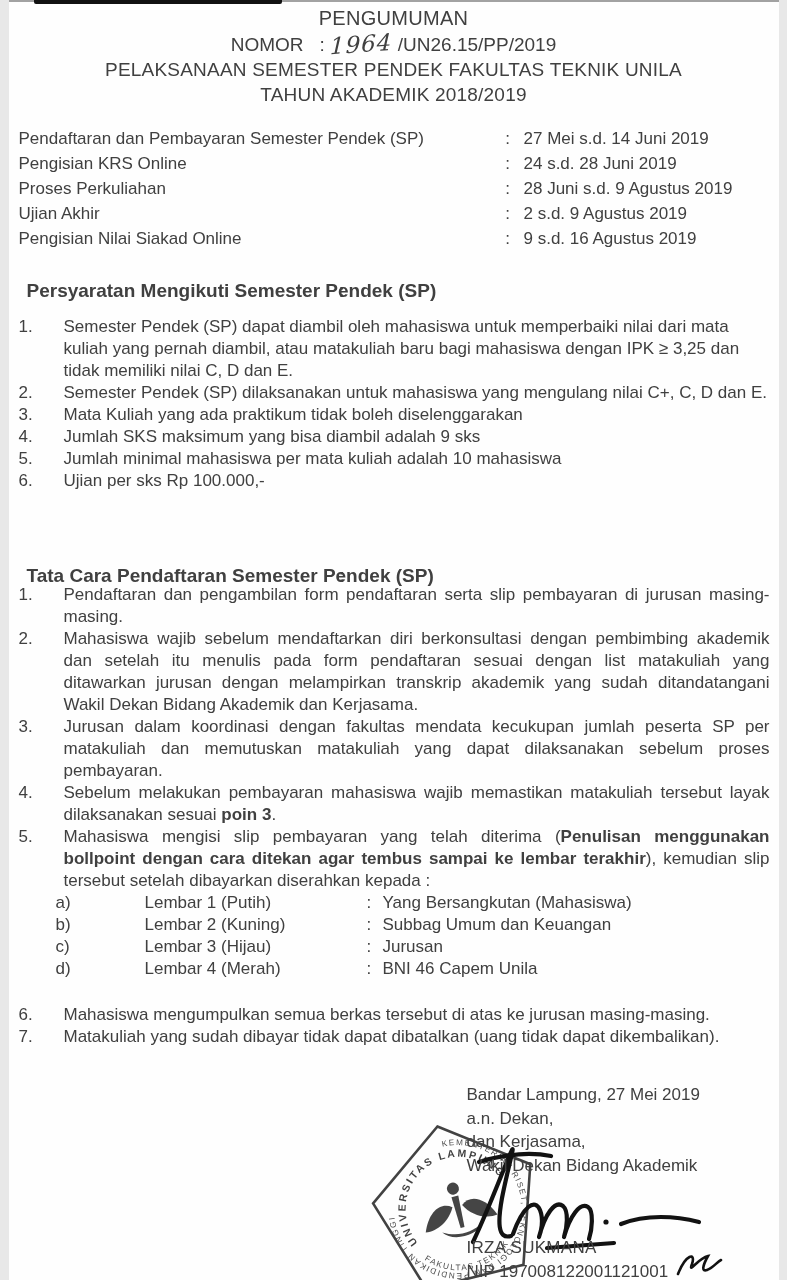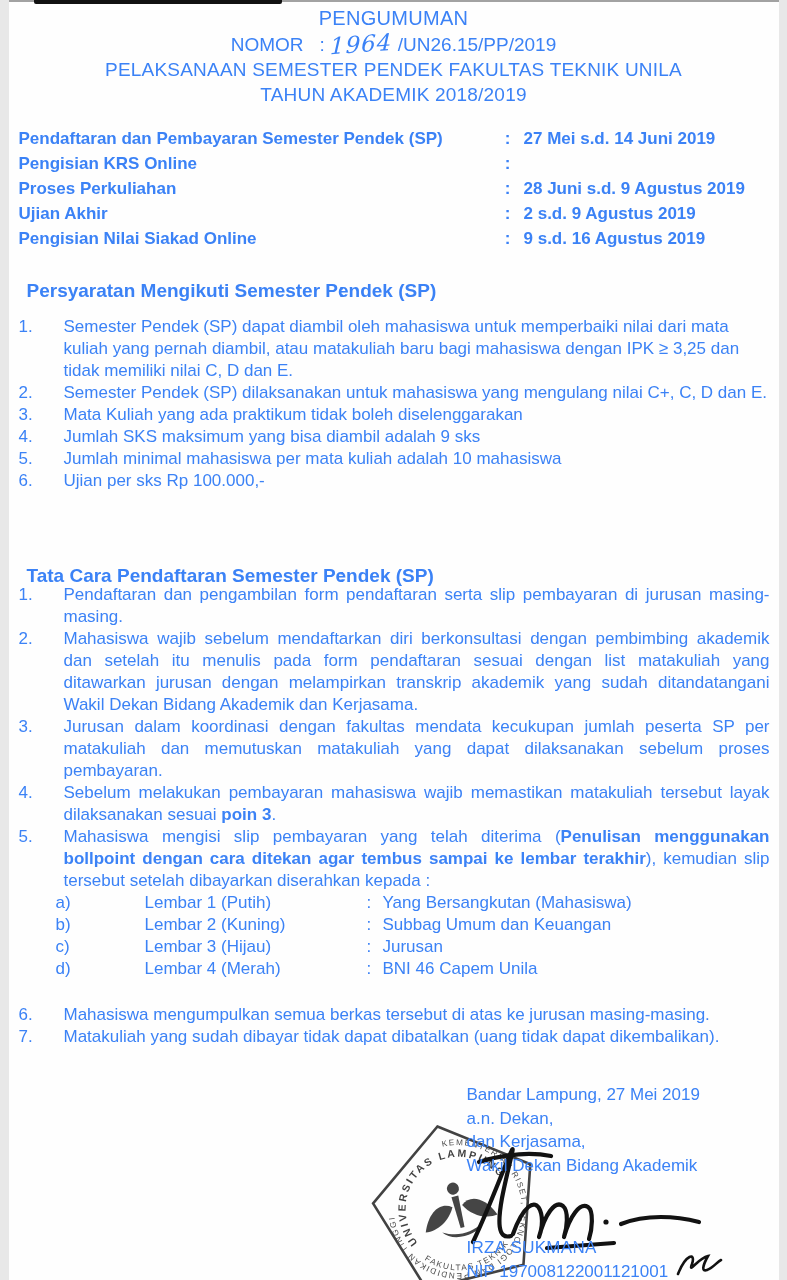--- a/index.html
+++ b/index.html
@@ -2,21 +2,21 @@
 <html><head>
 <meta charset="utf-8">
 <style>
   html,body{margin:0;padding:0;background:#e8e8e8;}
   .page{
     position:relative;
     width:770px;height:1280px;
     background:#fefefe;
     overflow:hidden;
     font-family:"Liberation Sans", sans-serif;
-    color:#3b82f6;
+    color:#404040;
     margin:0 auto;
   }
   
   .scan-line{position:absolute;top:0;left:0;width:100%;height:2px;background:#555;opacity:.55;}
   .scan-blob{position:absolute;top:0;left:25px;width:248px;height:4px;background:#111;border-radius:0 0 2px 2px;}
 
   .header{position:absolute;top:6px;left:0;width:100%;text-align:center;line-height:25px;}
   .h-line1{font-size:20px;letter-spacing:.3px;}
   .h-line2{font-size:19px;}
   .h-line3,.h-line4{font-size:19px;font-weight:400;letter-spacing:.2px;}
@@ -24,21 +24,21 @@
     display:inline-block;
     font-family:"DejaVu Serif", serif;
     font-style:italic;font-size:23px;font-weight:500;
     transform:rotate(-4deg) skewX(-6deg);
     position:relative;top:1px;letter-spacing:1px;
   }
 
   .content{position:absolute;left:10px;right:9px;top:0;}
 
   
-  .schedule{position:absolute;top:126px;left:0;right:10px;font-weight:700;font-size:17px;}
+  .schedule{position:absolute;top:126px;left:0;right:10px;font-weight:400;font-size:17px;}
   .sched-row{display:grid;grid-template-columns:473px 32px 1fr;height:25px;align-items:baseline;line-height:25px;}
   .sched-colon{text-align:center;}
 
   .section-heading{position:absolute;left:8px;right:0;font-weight:700;font-size:19px;}
   .heading-persyaratan{top:280px;}
   .heading-tatacara{top:541px;margin-top:24px;}
   .section-colon{position:absolute;left:312px;}
 
   .num-list{position:absolute;left:0;right:0;font-size:17px;line-height:22px;}
   .list-persyaratan{top:316px;}
@@ -88,20 +88,21 @@
   <div class="content">
     <div class="schedule">
         <div class="sched-row">
           <span class="sched-label">Pendaftaran dan Pembayaran Semester Pendek (SP)</span>
           <span class="sched-colon">:</span>
           <span class="sched-value">27 Mei s.d. 14 Juni 2019</span>
         </div>
         <div class="sched-row">
           <span class="sched-label">Pengisian KRS Online</span>
           <span class="sched-colon">:</span>
+          <span class="sched-value">24 s.d. 28 Juni 2019</span>
         </div>
         <div class="sched-row">
           <span class="sched-label">Proses Perkuliahan</span>
           <span class="sched-colon">:</span>
           <span class="sched-value">28 Juni s.d. 9 Agustus 2019</span>
         </div>
         <div class="sched-row">
           <span class="sched-label">Ujian Akhir</span>
           <span class="sched-colon">:</span>
           <span class="sched-value">2 s.d. 9 Agustus 2019</span>

